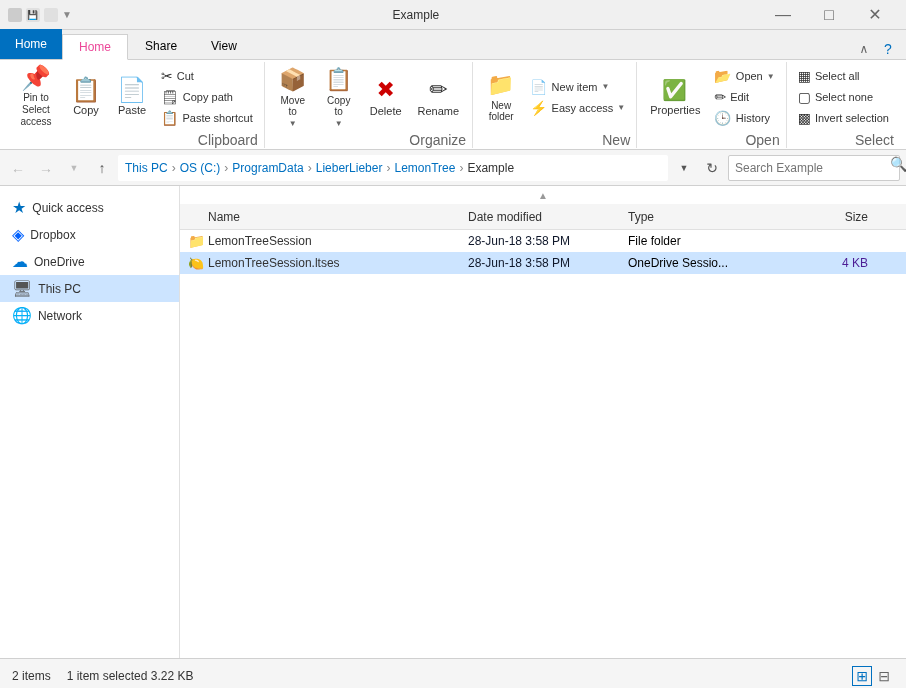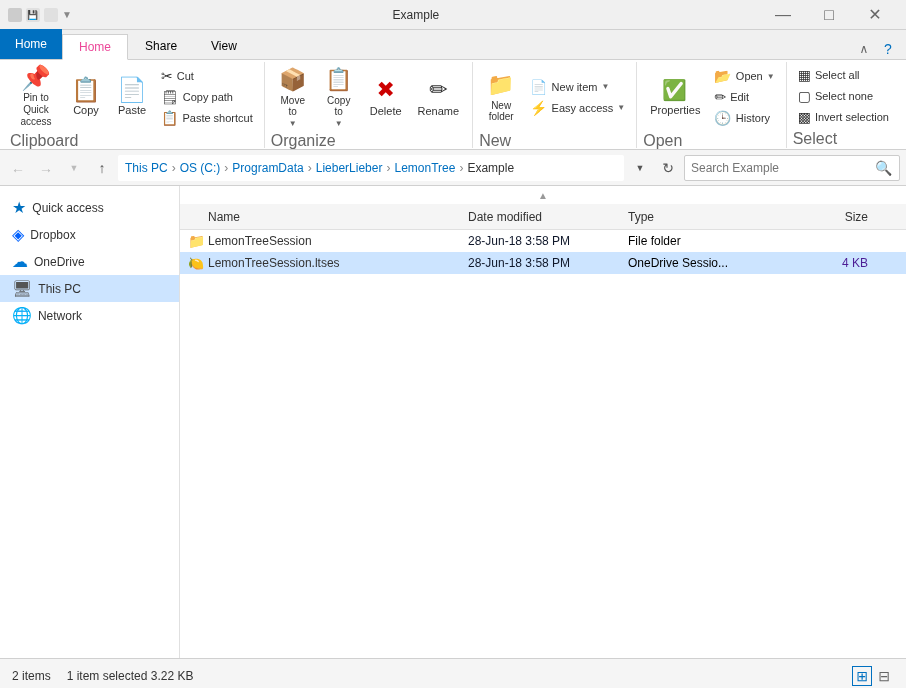--- a/index.html
+++ b/index.html
@@ -63,23 +63,23 @@
     .ribbon-group {
       display: flex;
       flex-direction: column;
       border-right: 1px solid #e0e0e0;
       padding: 2px 6px 0 6px;
       height: 86px;
       min-width: 60px;
     }
     .ribbon-group:last-child { border-right: none; }
     .ribbon-group-label {
-      font-size: 16px;
+      font-size: 14px;
       color: #666;
-      text-align: left;
+      text-align: right;
       margin-top: auto;
       padding-top: 2px;
     }
     .ribbon-buttons { display: flex; flex: 1; align-items: center; gap: 2px; }
     .ribbon-btn-large {
       display: flex;
       flex-direction: column;
       align-items: center;
       justify-content: center;
       padding: 4px 6px;
@@ -149,27 +149,26 @@
       width: 24px; height: 24px;
       border: 1px solid transparent;
       background: transparent;
       cursor: pointer;
       display: flex; align-items: center; justify-content: center;
       font-size: 14px;
       color: #555;
     }
     .search-box {
       display: flex;
-      align-items: center;
       border: 1px solid #ccc;
       background: #fff;
       height: 26px;
       border-radius: 2px;
       padding: 0 6px;
-      width: 216px;
+      width: 172px;
     }
     .search-box input {
       border: none; outline: none; font-size: 12px; background: transparent; flex: 1; color: #333;
     }
     .search-icon { color: #888; font-size: 14px; }
 
     
     .main-area {
       display: flex;
       height: calc(688px - 30px - 30px - 90px - 36px - 30px);
@@ -316,21 +315,21 @@
   </div>
 </div>
 
 <div class="ribbon">
 
   <div class="ribbon-group">
     <div class="ribbon-buttons">
 
       <div class="ribbon-btn-large" style="max-width:52px;">
         <div class="ribbon-btn-icon">📌</div>
-        <span style="text-align:center;line-height:1.2;font-size:10px;">Pin to Quick
+        <span style="text-align:center;line-height:1.2;font-size:10px;">Pin to Select
 access</span>
       </div>
 
       <div class="ribbon-btn-large" style="max-width:44px;">
         <div class="ribbon-btn-icon">📋</div>
         <span>Copy</span>
       </div>
       <div class="ribbon-btn-large" style="max-width:44px;">
         <div class="ribbon-btn-icon">📄</div>
         <span>Paste</span>

